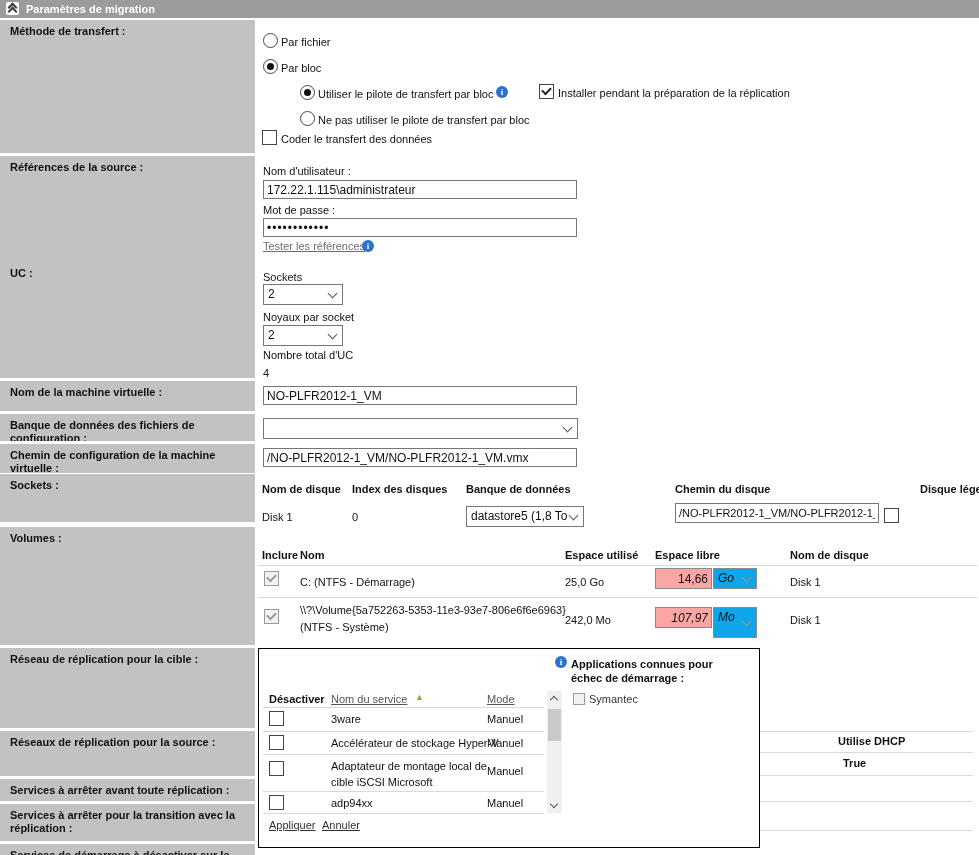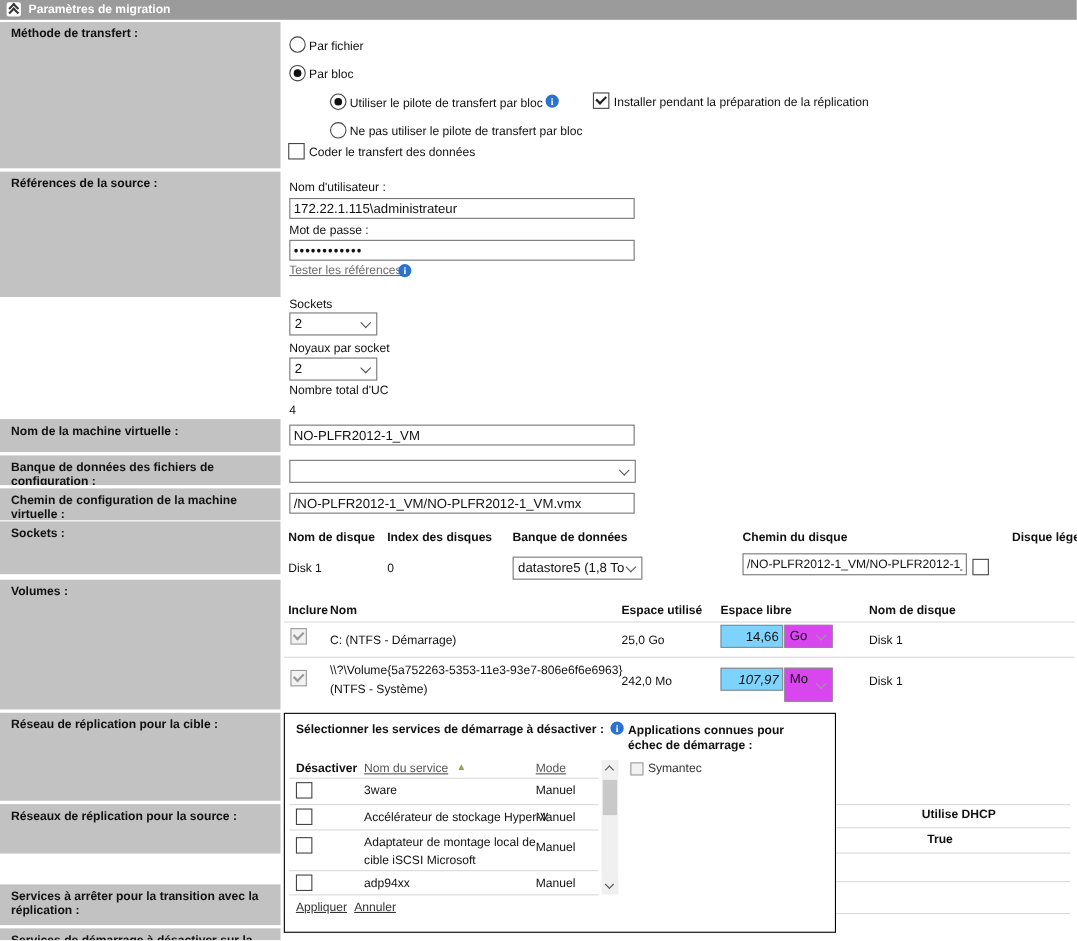--- a/index.html
+++ b/index.html
@@ -15,26 +15,26 @@
   
   .lbl{position:absolute;left:0;width:255px;background:#c2c2c2;box-sizing:border-box;
        padding:5px 8px 0 10px;font-weight:bold;font-size:11px;line-height:13px;overflow:hidden;color:#111;}
   
   .txt{position:absolute;font-size:11px;white-space:nowrap;color:#111;}
   .bold{font-weight:bold;}
   .wrap{white-space:normal;}
   
   .inp{position:absolute;border:1px solid #767676;background:#fff;box-sizing:border-box;
        font-family:"Liberation Sans",sans-serif;font-size:12px;padding:0 3px;color:#111;}
-  .inp.ro{background:#7dd3fc;border-color:#8a8a8a;text-align:right;}
+  .inp.ro{background:#fca5a5;border-color:#8a8a8a;text-align:right;}
   .sel{position:absolute;border:1px solid #767676;background:#fff;box-sizing:border-box;
        font-size:12px;line-height:19px;padding:0 18px 0 4px;overflow:hidden;white-space:nowrap;color:#111;}
   .sel .chev{position:absolute;right:6px;top:50%;margin-top:-5px;width:6px;height:6px;
        border-right:1px solid #555;border-bottom:1px solid #555;transform:rotate(45deg);}
-  .sel.dis{background:#d946ef;border-color:#8a8a8a;}
+  .sel.dis{background:#0ea5e9;border-color:#8a8a8a;font-style:italic;}
   .sel.dis .chev{border-color:#999;}
   
   .radio{position:absolute;width:13px;height:13px;border:1px solid #444;border-radius:50%;background:#fff;box-sizing:content-box;}
   .radio.on::after{content:"";position:absolute;left:3px;top:3px;width:7px;height:7px;border-radius:50%;background:#111;}
   .cb{position:absolute;width:13px;height:13px;border:1px solid #444;background:#fff;box-sizing:content-box;}
   .cb.on::after{content:"";position:absolute;left:2px;top:2px;width:7px;height:4px;
        border-left:2px solid #222;border-bottom:2px solid #222;transform:rotate(-45deg);}
   .cb.dis{border-color:#9a9a9a;background:#f2f2f2;}
   .cb.dis.on::after{border-color:#9a9a9a;}
   .cb.sm{width:10px;height:10px;}
@@ -63,27 +63,29 @@
 
 <div id="app">
 
   <div class="hbar">
     <span class="collapse"></span>
     <span class="title">Paramètres de migration</span>
   </div>
 
   <div class="lbl" style="top:20px;height:133px;">Méthode de transfert :</div>
   <div class="lbl" style="top:156px;height:114px;">Références de la source :</div>
+  <div class="lbl" style="top:262px;height:116px;">UC :</div>
   <div class="lbl" style="top:381px;height:30px;">Nom de la machine virtuelle :</div>
   <div class="lbl" style="top:414px;height:27px;">Banque de données des fichiers de configuration :</div>
   <div class="lbl" style="top:444px;height:29px;">Chemin de configuration de la machine virtuelle :</div>
   <div class="lbl" style="top:474px;height:48px;">Sockets :</div>
   <div class="lbl" style="top:527px;height:118px;">Volumes :</div>
   <div class="lbl" style="top:648px;height:80px;">Réseau de réplication pour la cible :</div>
   <div class="lbl" style="top:731px;height:45px;">Réseaux de réplication pour la source :</div>
+  <div class="lbl" style="top:779px;height:22px;">Services à arrêter avant toute réplication :</div>
   <div class="lbl" style="top:804px;height:37px;">Services à arrêter pour la transition avec la réplication :</div>
   <div class="lbl" style="top:844px;height:11px;">Services de démarrage à désactiver sur la cible :</div>
 
   <span class="radio" style="left:263px;top:33px;"></span>
   <span class="txt" style="left:281px;top:36px;">Par fichier</span>
   <span class="radio on" style="left:263px;top:59px;"></span>
   <span class="txt" style="left:281px;top:62px;">Par bloc</span>
   <span class="radio on" style="left:300px;top:85px;"></span>
   <span class="txt" style="left:318px;top:88px;">Utiliser le pilote de transfert par bloc</span>
   <span class="infoabs info" style="left:496px;top:86px;">i</span>
@@ -148,21 +150,20 @@
   <div class="hline" style="left:258px;top:731px;width:715px;"></div>
   <div class="hline" style="left:258px;top:752px;width:715px;"></div>
   <div class="hline" style="left:258px;top:775px;width:715px;"></div>
   <div class="hline" style="left:258px;top:801px;width:715px;"></div>
   <div class="hline" style="left:258px;top:830px;width:715px;"></div>
   <span class="txt bold" style="left:838px;top:735px;">Utilise DHCP</span>
   <span class="txt bold" style="left:843px;top:757px;">True</span>
 
   <div class="popup">
     <div class="rel">
-      <span class="txt bold" style="left:10px;top:8px;">Sélectionner les services de démarrage à désactiver :</span>
       <span class="infoabs info" style="left:296px;top:7px;">i</span>
       <span class="txt bold wrap" style="left:312px;top:8px;width:165px;line-height:14px;">Applications connues pour échec de démarrage :</span>
       <span class="cb sm dis" style="left:314px;top:44px;"></span>
       <span class="txt" style="left:330px;top:44px;color:#333;">Symantec</span>
 
       <span class="txt bold" style="left:10px;top:44px;">Désactiver</span>
       <span class="link" style="left:72px;top:44px;color:#555;">Nom du service</span>
       <span class="txt sortup" style="left:152px;top:43px;">▲</span>
       <span class="link" style="left:228px;top:44px;color:#555;">Mode</span>
 

